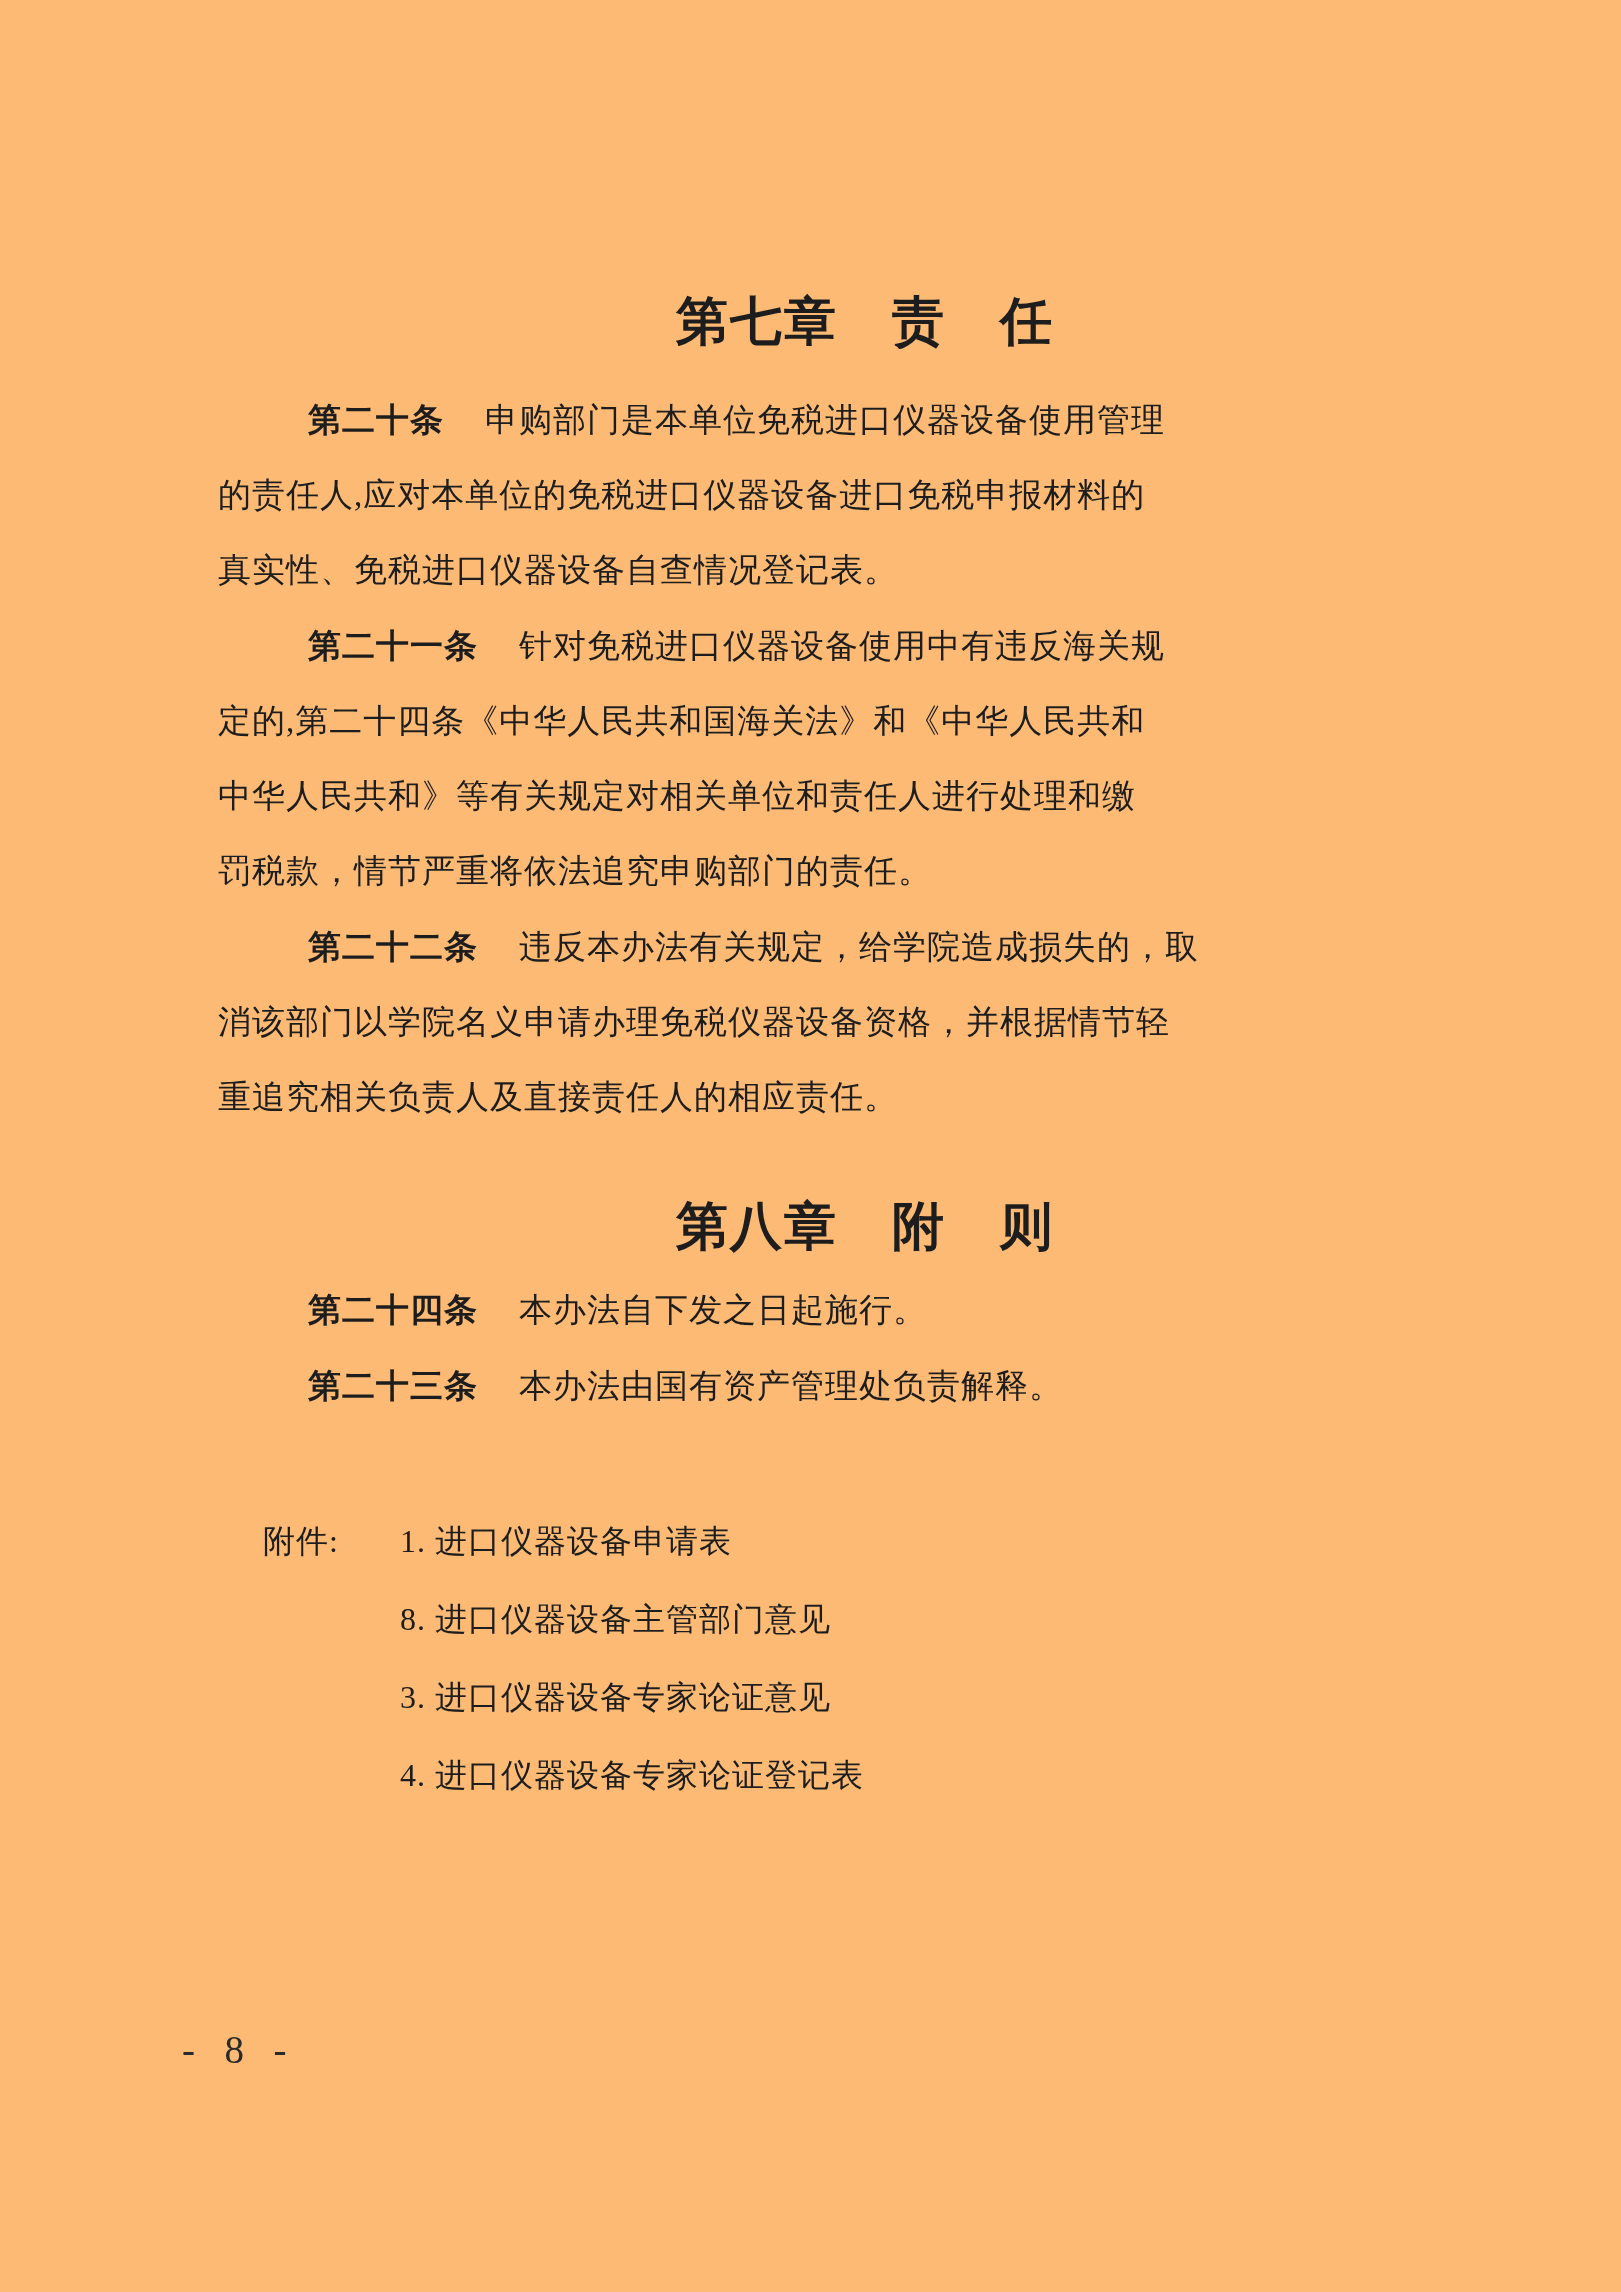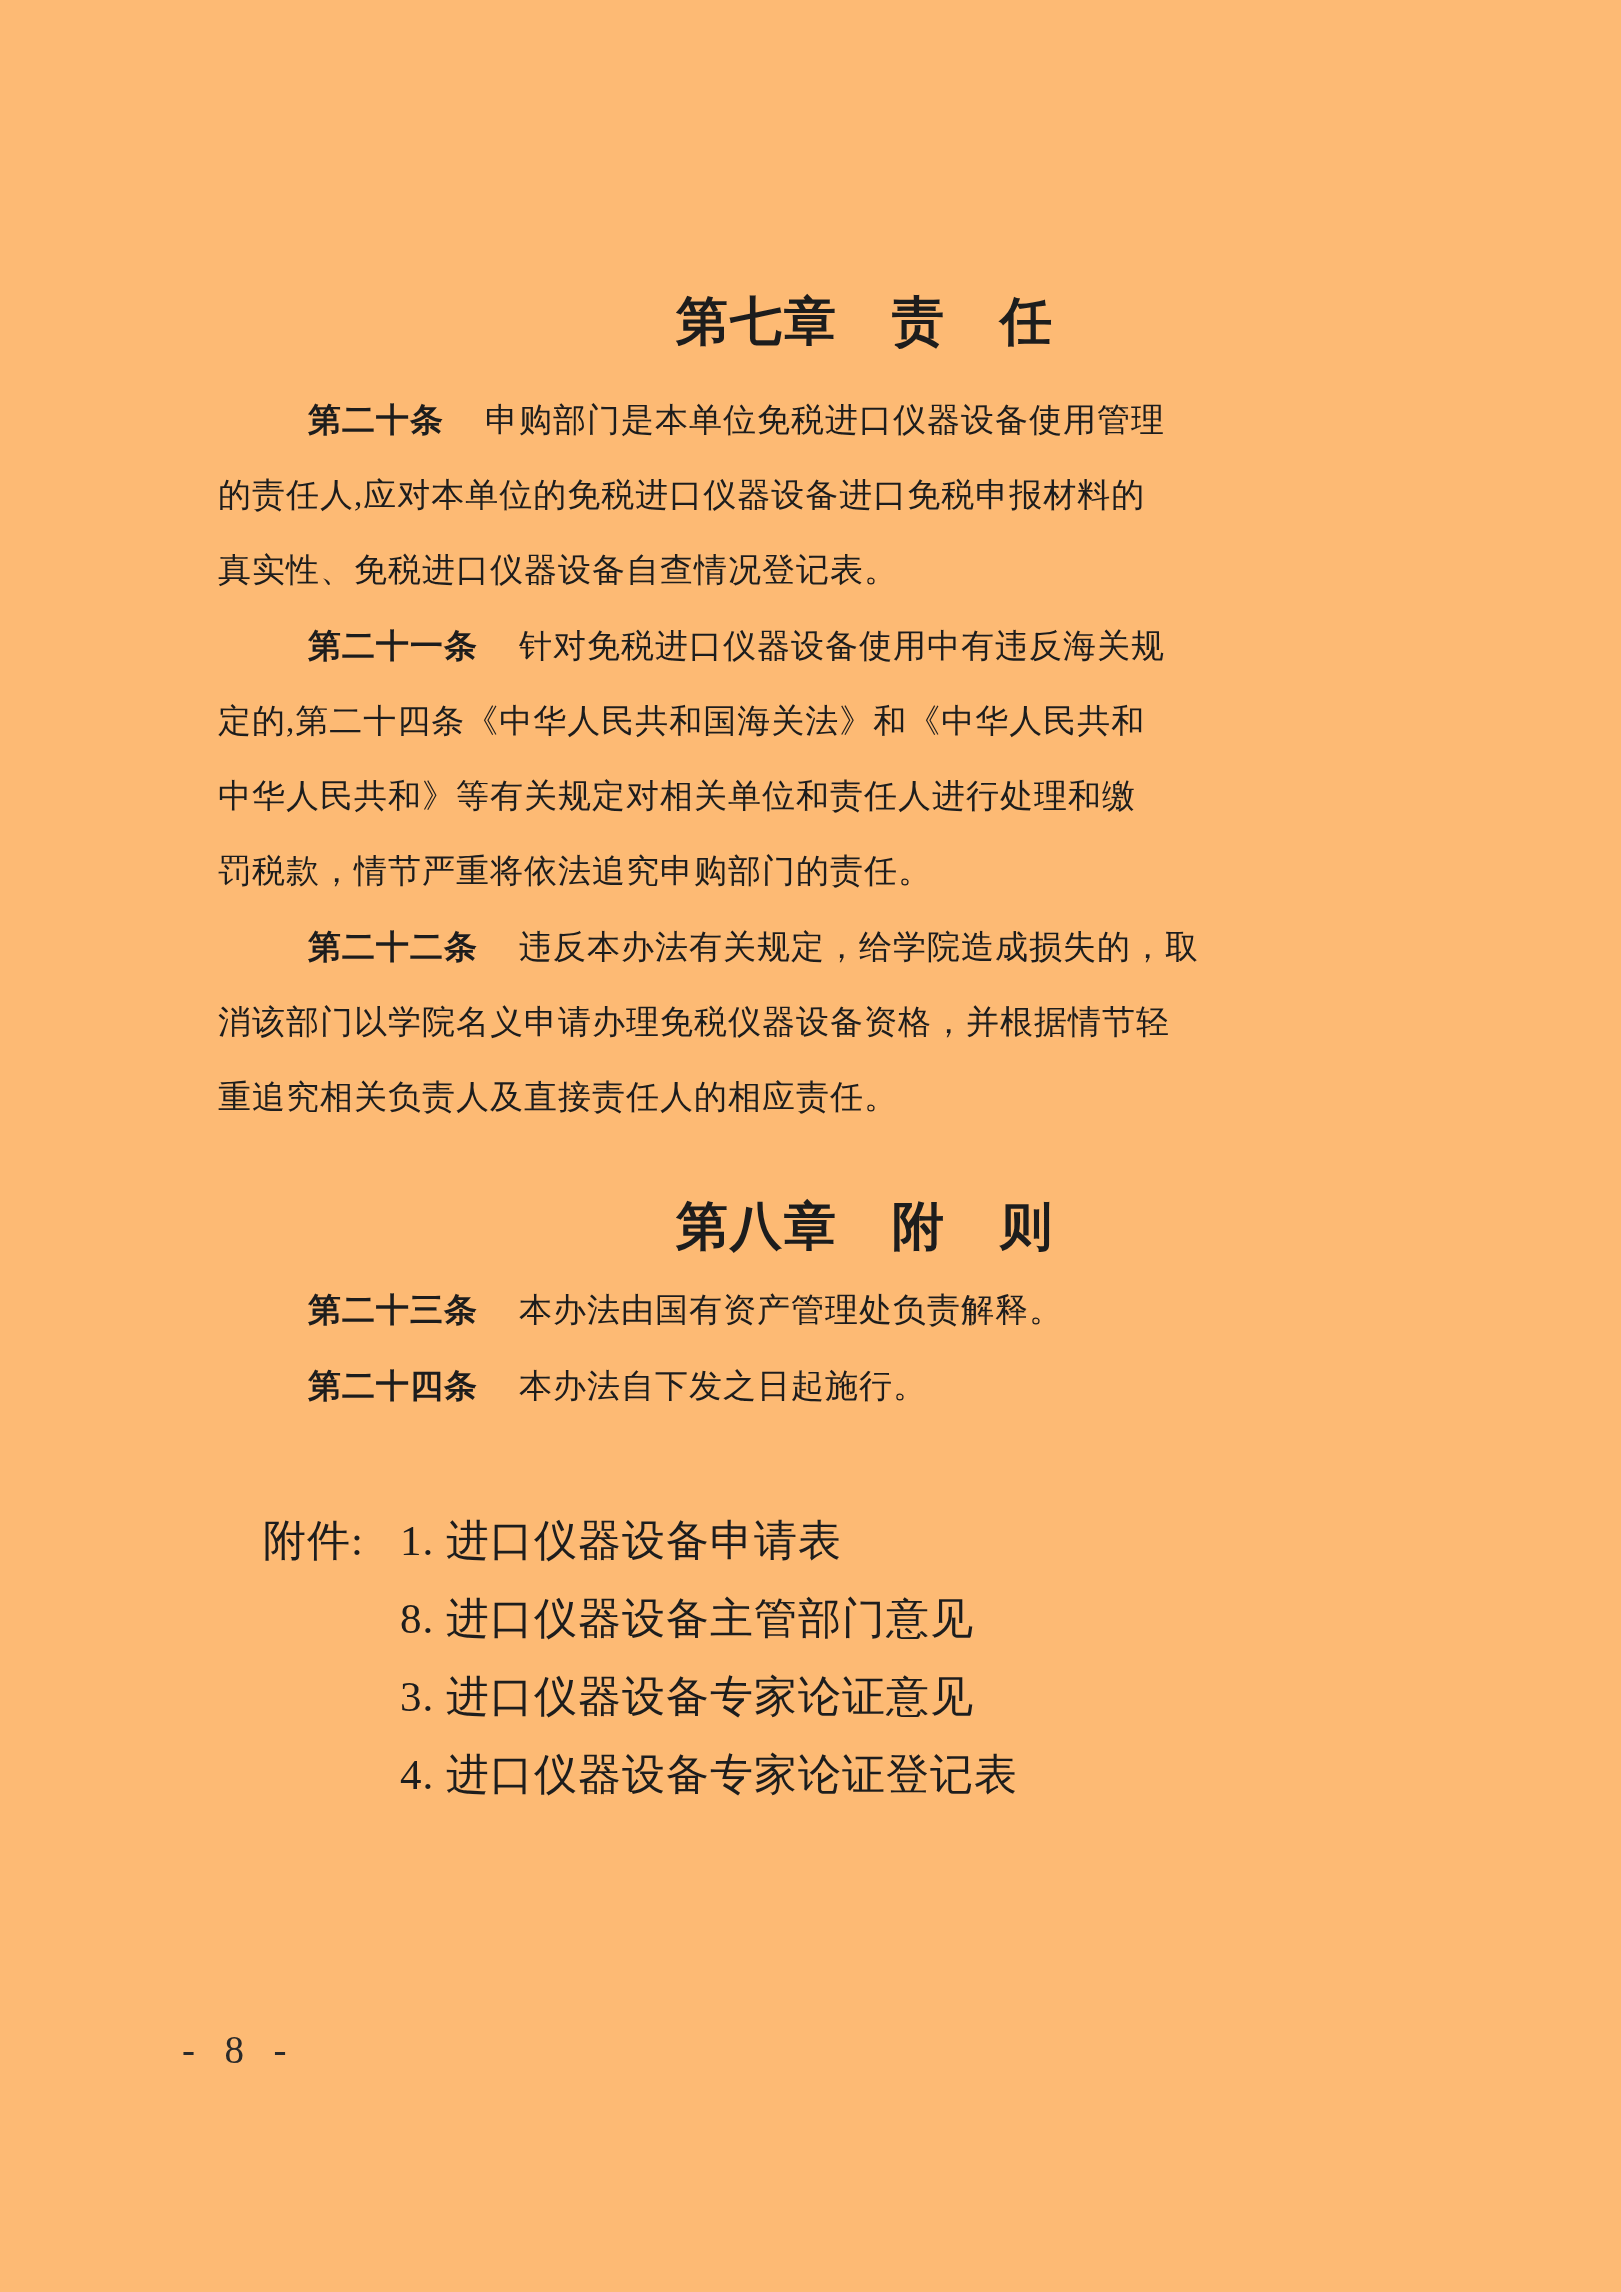--- a/index.html
+++ b/index.html
@@ -50,21 +50,21 @@
     font-weight: 700;
   }
   .article-label:not(:empty) {
     margin-right: 41px;
   }
   .attachments {
     margin-top: 78px;
     margin-left: 45px;
   }
   .att-row {
-    font-size: 43px;
+    font-size: 32px;
     line-height: 78px;
     white-space: nowrap;
     letter-spacing: 1px;
   }
   .att-label {
     display: inline-block;
     min-width: 137px;
   }
   .page-number {
     position: absolute;
@@ -92,22 +92,22 @@
     <div class="line"><span>定的,第二十四条《中华人民共和国海关法》和《中华人民共和</span></div>
     <div class="line"><span>中华人民共和》等有关规定对相关单位和责任人进行处理和缴</span></div>
     <div class="line"><span>罚税款，情节严重将依法追究申购部门的责任。</span></div>
 
     <div class="line indent"><span class="article-label">第二十二条</span><span>违反本办法有关规定，给学院造成损失的，取</span></div>
     <div class="line"><span>消该部门以学院名义申请办理免税仪器设备资格，并根据情节轻</span></div>
     <div class="line"><span>重追究相关负责人及直接责任人的相应责任。</span></div>
 
     <h1 class="chapter-title ch8">第八章　附　则</h1>
 
+    <div class="line indent"><span class="article-label">第二十四条</span><span>本办法自下发之日起施行。</span></div>
     <div class="line indent"><span class="article-label">第二十三条</span><span>本办法由国有资产管理处负责解释。</span></div>
-    <div class="line indent"><span class="article-label">第二十四条</span><span>本办法自下发之日起施行。</span></div>
 
     <div class="attachments">
       <div class="att-row"><span class="att-label">附件:</span><span>1. 进口仪器设备申请表</span></div>
       <div class="att-row"><span class="att-label"></span><span>8. 进口仪器设备主管部门意见</span></div>
       <div class="att-row"><span class="att-label"></span><span>3. 进口仪器设备专家论证意见</span></div>
       <div class="att-row"><span class="att-label"></span><span>4. 进口仪器设备专家论证登记表</span></div>
     </div>
 
   </div>
 

